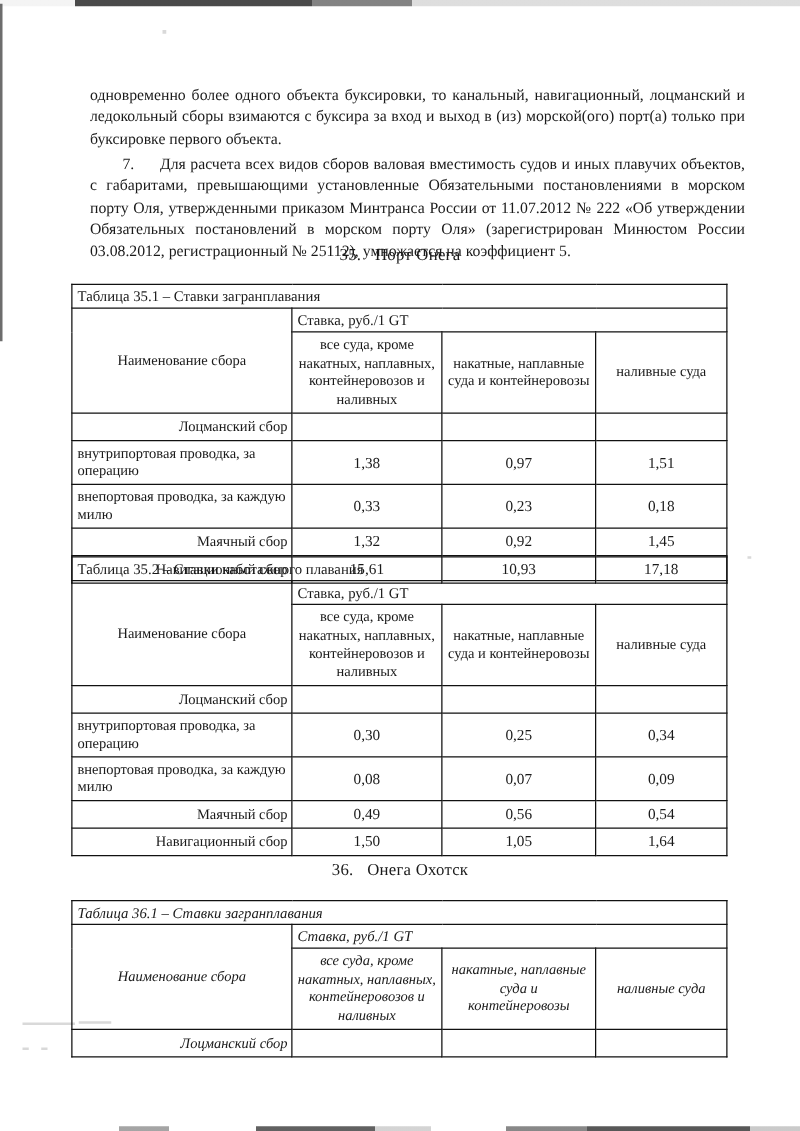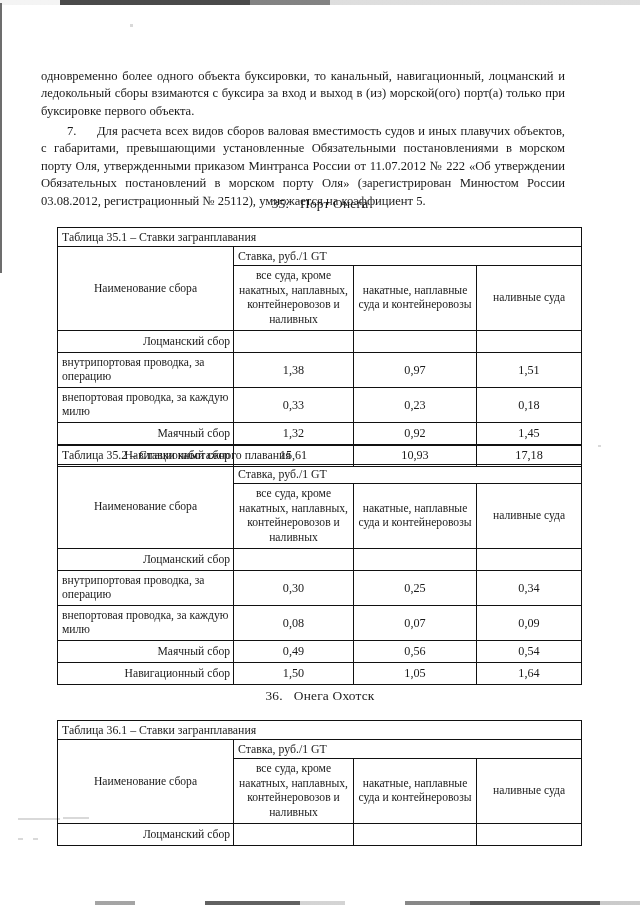--- a/index.html
+++ b/index.html
@@ -56,21 +56,21 @@
     position: absolute;
     left: 0;
     top: 0;
     width: 640px;
     height: 905px;
   }
 
   .para {
     position: absolute;
     width: 524px;
-    left: 41px;
+    left: 72px;
     font-size: 12.6px;
     line-height: 17.6px;
     text-align: justify;
     text-justify: inter-word;
   }
   .para.p1 { top: 55px; }
   .para.p2 { top: 110px; }
   .para .indent {
     display: inline-block;
     width: 26px;
@@ -283,21 +283,21 @@
         <td class="val">1,05</td>
         <td class="val">1,64</td>
       </tr>
     </tbody>
   </table>
 
   <div class="section-heading" style="top:688px;">
     <span class="sec-num">36.</span><span>Онега Охотск</span>
   </div>
 
-  <table class="rates-table" style="top:720px;">
+  <table class="rates-table" style="top:720px;font-style:italic;">
     <colgroup>
       <col class="col-name">
         <col class="col-a">
         <col class="col-b">
         <col class="col-c">
     </colgroup>
     <tbody>
       <tr>
         <td class="cap-cell" colspan="4">Таблица 36.1 – Ставки загранплавания</td>
       </tr>

